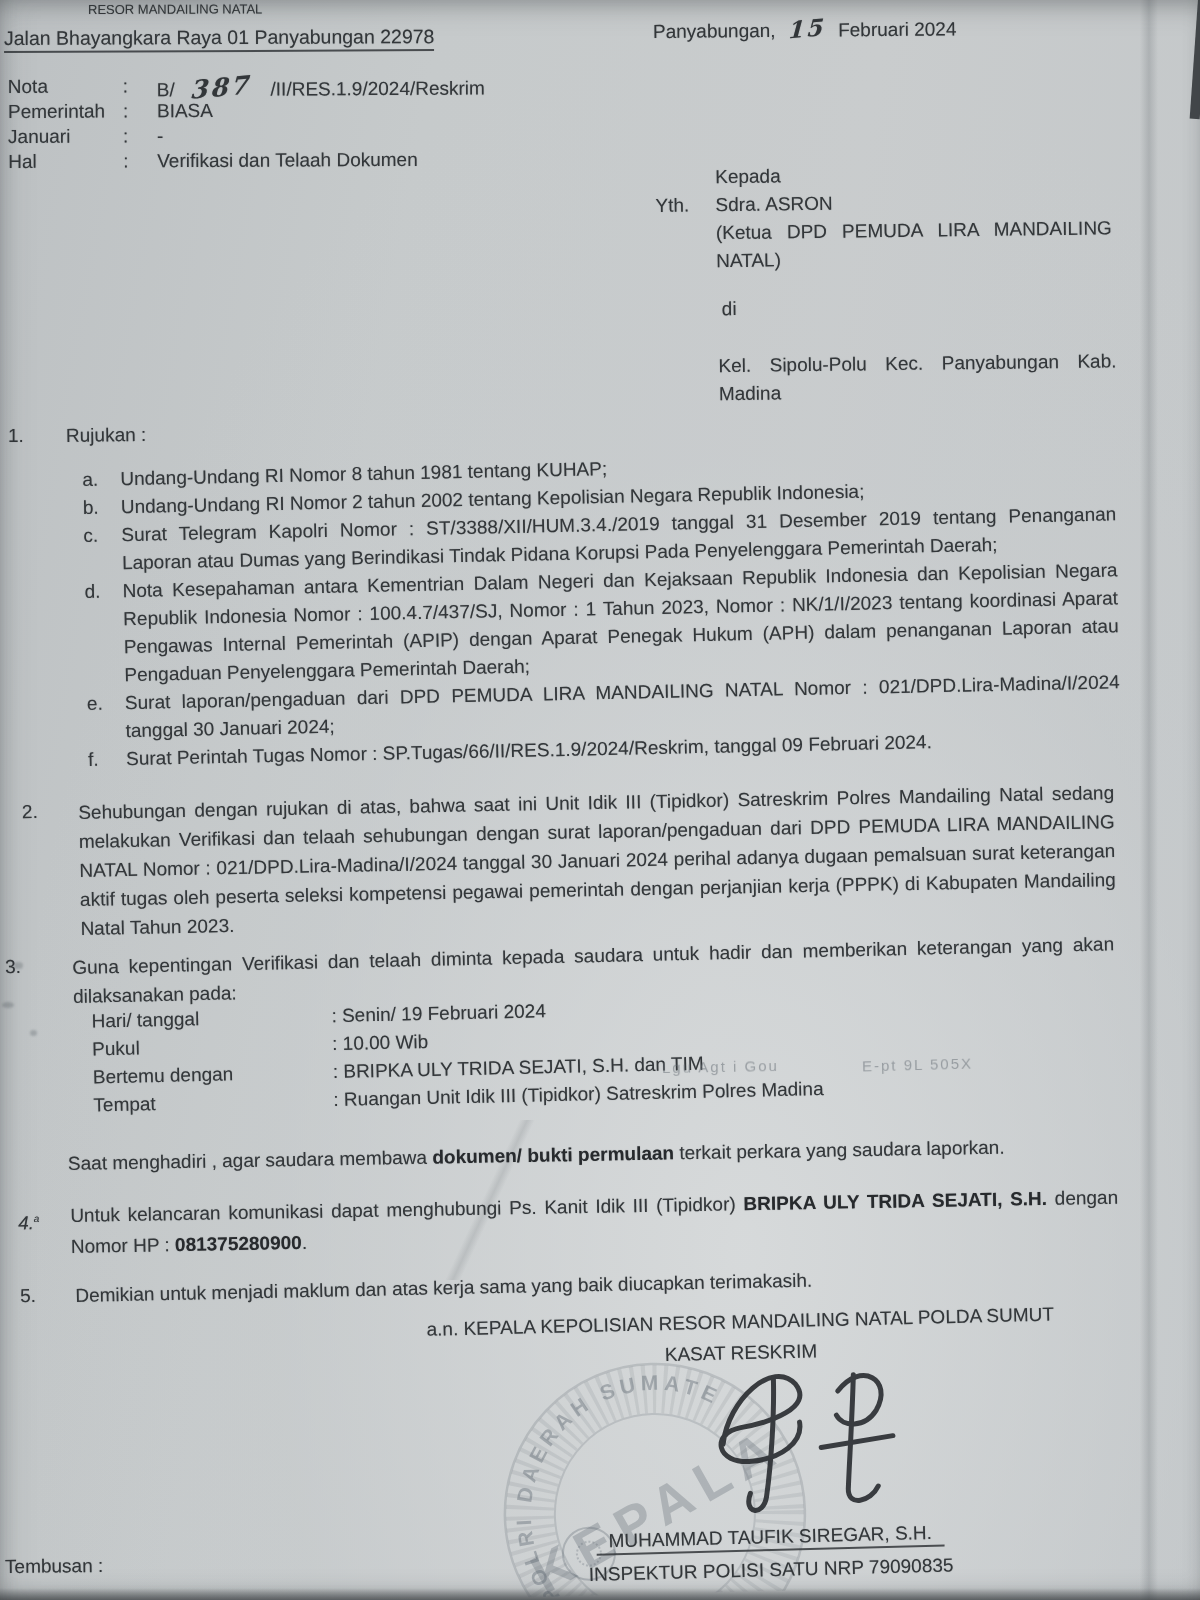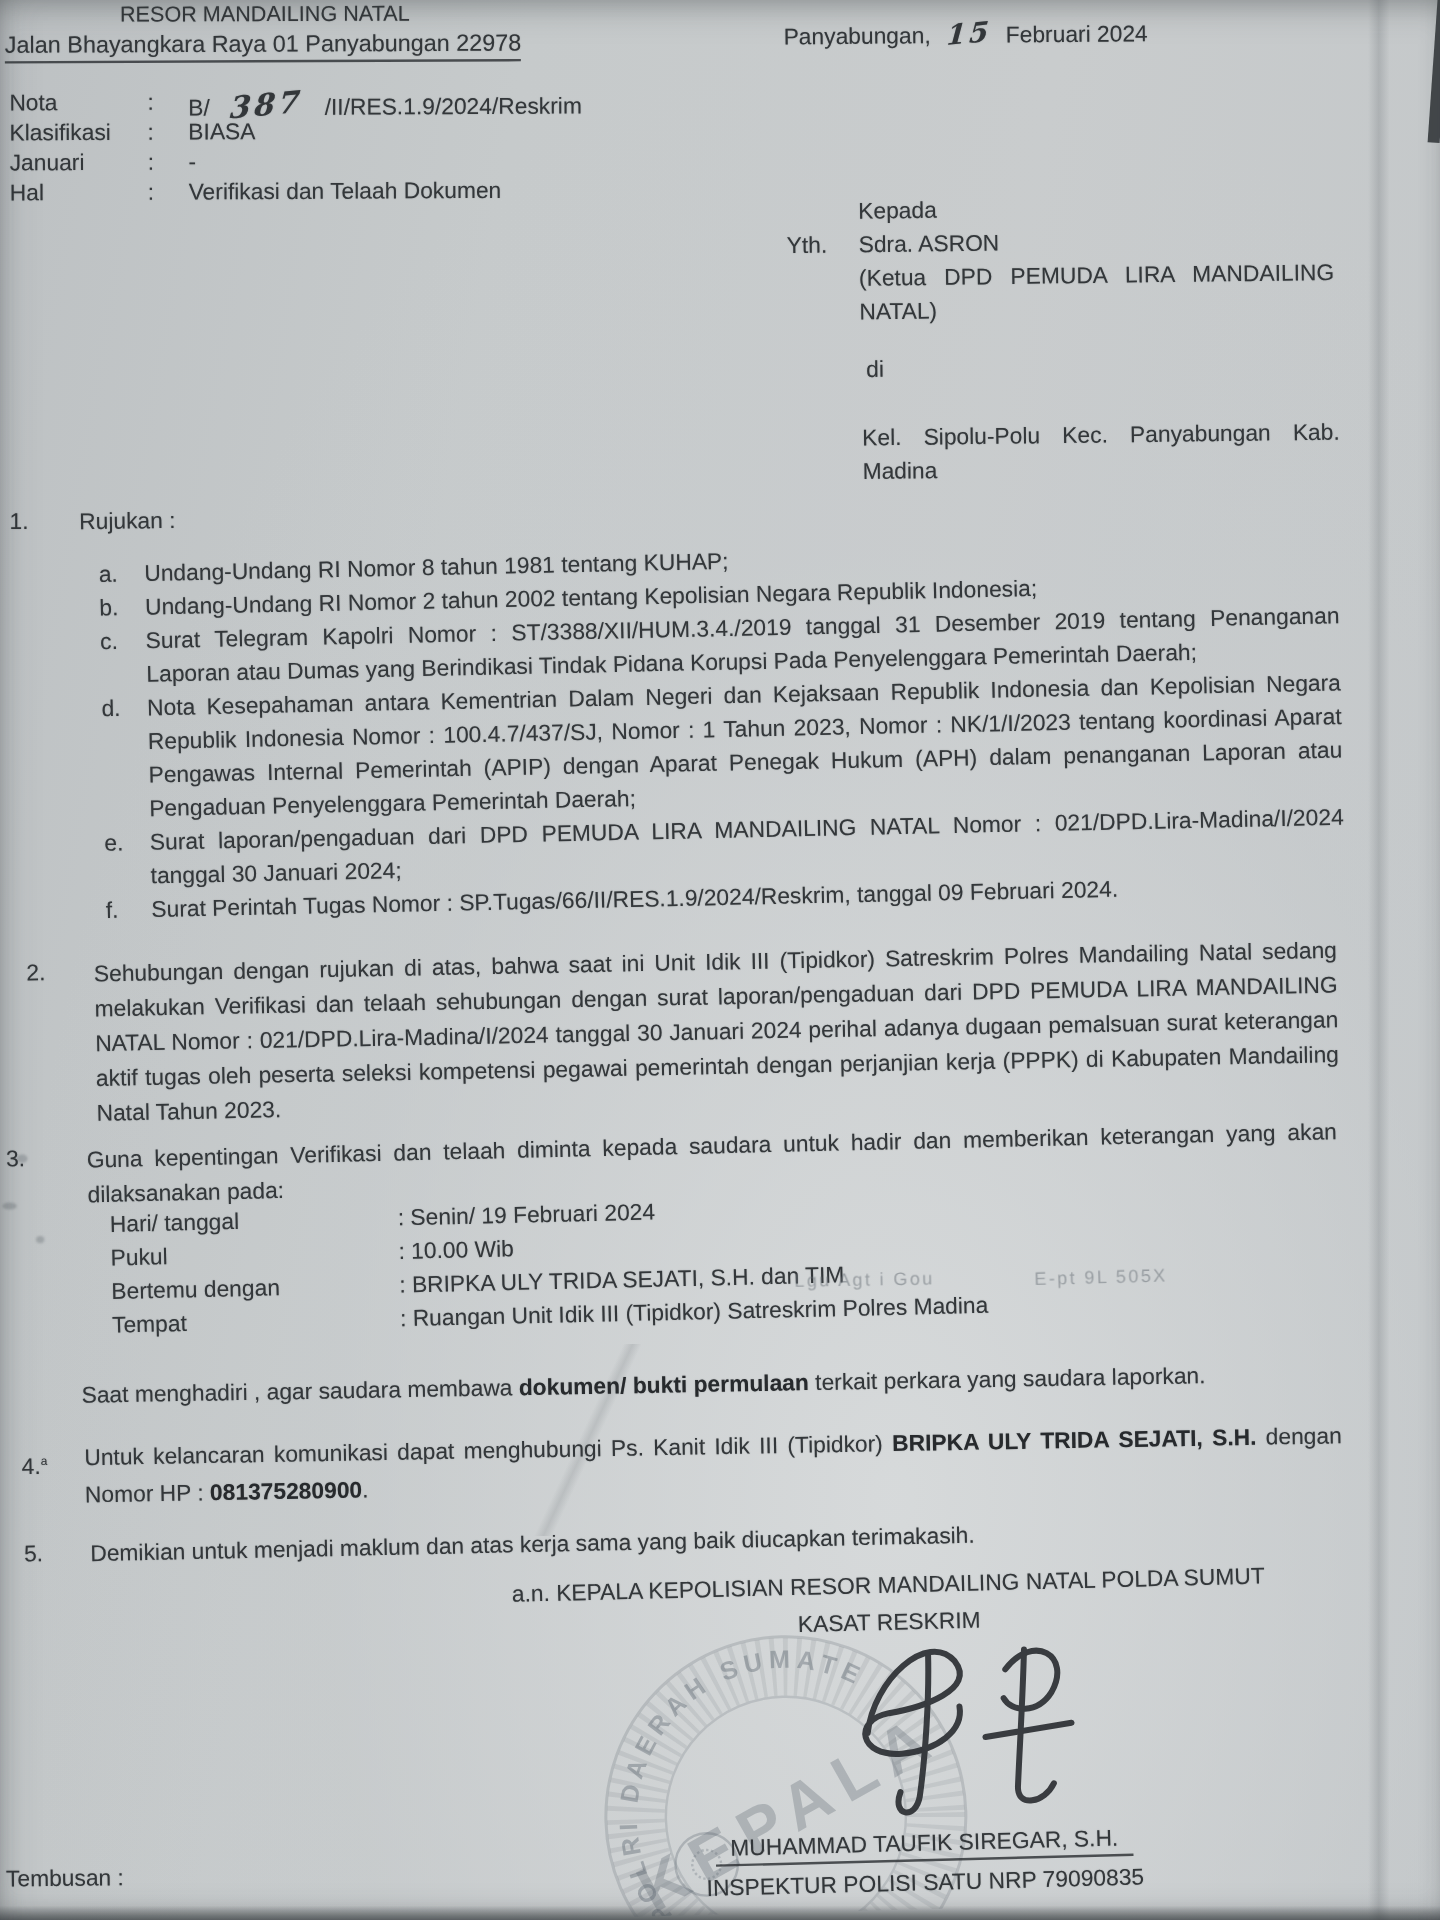--- a/index.html
+++ b/index.html
@@ -54,42 +54,42 @@
 <div class="paper">
 
   <div class="edge-sliver"></div>
   <div class="fold-line"></div>
   <div class="bottom-shadow"></div>
   <div class="crease"></div>
   <div class="speck" style="left:14px;top:962px;width:9px;height:7px;"></div>
   <div class="speck" style="left:2px;top:1002px;width:12px;height:6px;"></div>
   <div class="speck" style="left:30px;top:1030px;width:7px;height:6px;"></div>
 
-  <div class="abs txt" style="left:88px;top:2px;font-size:18px;transform:rotate(-0.2deg);transform-origin:0 50%;margin-left:12px;">RESOR MANDAILING NATAL</div>
+  <div class="abs txt" style="left:88px;top:2px;font-size:13px;transform:rotate(-0.2deg);transform-origin:0 50%;">RESOR MANDAILING NATAL</div>
   <div class="abs txt" style="left:4px;top:27px;font-size:19.5px;transform:rotate(-0.25deg);transform-origin:0 50%;">
     <span class="underline">Jalan Bhayangkara Raya 01 Panyabungan 22978</span>
   </div>
   <div class="abs txt" style="left:653px;top:18px;font-size:19px;transform:rotate(-0.5deg);transform-origin:0 50%;">
     <span>Panyabungan,</span>
     <span class="hand" style="font-size:23px;margin:0 6px 0 8px;">15</span>
     <span>Februari 2024</span>
   </div>
 
   <div class="abs txt" style="left:8px;top:76px;width:760px;transform:rotate(-0.3deg);transform-origin:0 50%;">
     <div class="meta-row">
       <span class="meta-label">Nota</span>
       <span class="meta-colon">:</span>
       <span>
         <span>B/</span>
         <span class="hand" style="margin:0 12px;">387</span>
         <span>/II/RES.1.9/2024/Reskrim</span>
       </span>
     </div>
     <div class="meta-row">
-      <span class="meta-label">Klasifikasi</span>
+      <span class="meta-label">Pemerintah</span>
       <span class="meta-colon">:</span>
       <span>BIASA</span>
     </div>
     <div class="meta-row">
       <span class="meta-label">Januari</span>
       <span class="meta-colon">:</span>
       <span>-</span>
     </div>
     <div class="meta-row">
       <span class="meta-label">Hal</span>
@@ -165,21 +165,21 @@
     </div>
   </div>
 
   <span class="ghost" style="left:662px;top:1058px;transform:rotate(-1deg);">Lgu Agt i Gou</span>
   <span class="ghost" style="left:862px;top:1056px;transform:rotate(-1.5deg);">E-pt 9L 505X</span>
 
   <div class="abs txt body-fs" style="left:68px;top:1150px;width:1040px;transform:rotate(-1deg);transform-origin:0 50%;">
     <span>Saat menghadiri , agar saudara membawa </span><span class="b">dokumen/ bukti permulaan</span><span> terkait perkara yang saudara laporkan.</span>
   </div>
 
-  <span class="num txt" style="left:18px;top:1205px;transform:rotate(-1deg);"><span>4.</span><sup style="font-size:10px;">a</sup></span>
+  <span class="num txt" style="left:18px;top:1205px;transform:rotate(-1deg);font-style:italic;"><span>4.</span><sup style="font-size:10px;">a</sup></span>
   <div class="abs txt just" style="left:70px;top:1200px;width:1048px;font-size:19px;line-height:31px;transform:rotate(-1deg);transform-origin:0 0;">
     <span>Untuk kelancaran komunikasi dapat menghubungi Ps. Kanit Idik III (Tipidkor) </span><span class="b">BRIPKA ULY TRIDA SEJATI, S.H.</span><span>  dengan Nomor HP : </span><span class="b">081375280900</span><span>.</span>
   </div>
 
   <span class="num txt" style="left:20px;top:1282px;transform:rotate(-1.2deg);">5.</span>
   <div class="abs txt body-fs" style="left:75px;top:1282px;width:1040px;transform:rotate(-1.2deg);transform-origin:0 0;">Demikian untuk menjadi maklum dan atas kerja sama yang baik diucapkan terimakasih.</div>
 
   <svg class="abs" style="left:420px;top:1330px;transform:rotate(-1.5deg);transform-origin:0 0;" width="560" height="270" viewBox="0 0 560 270">
     <defs>
       <path id="arcPath" d="M 134 270 A 125 125 0 0 1 292 82" fill="none"></path>

